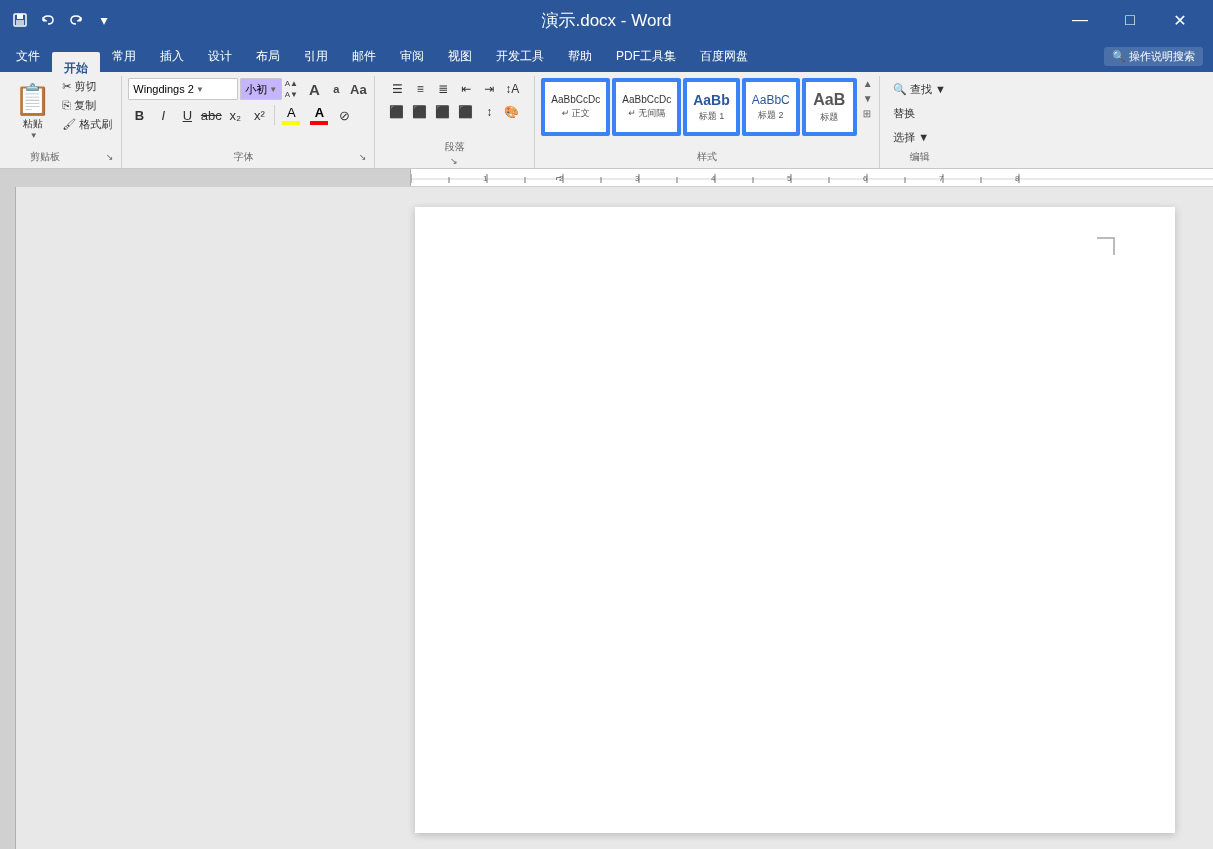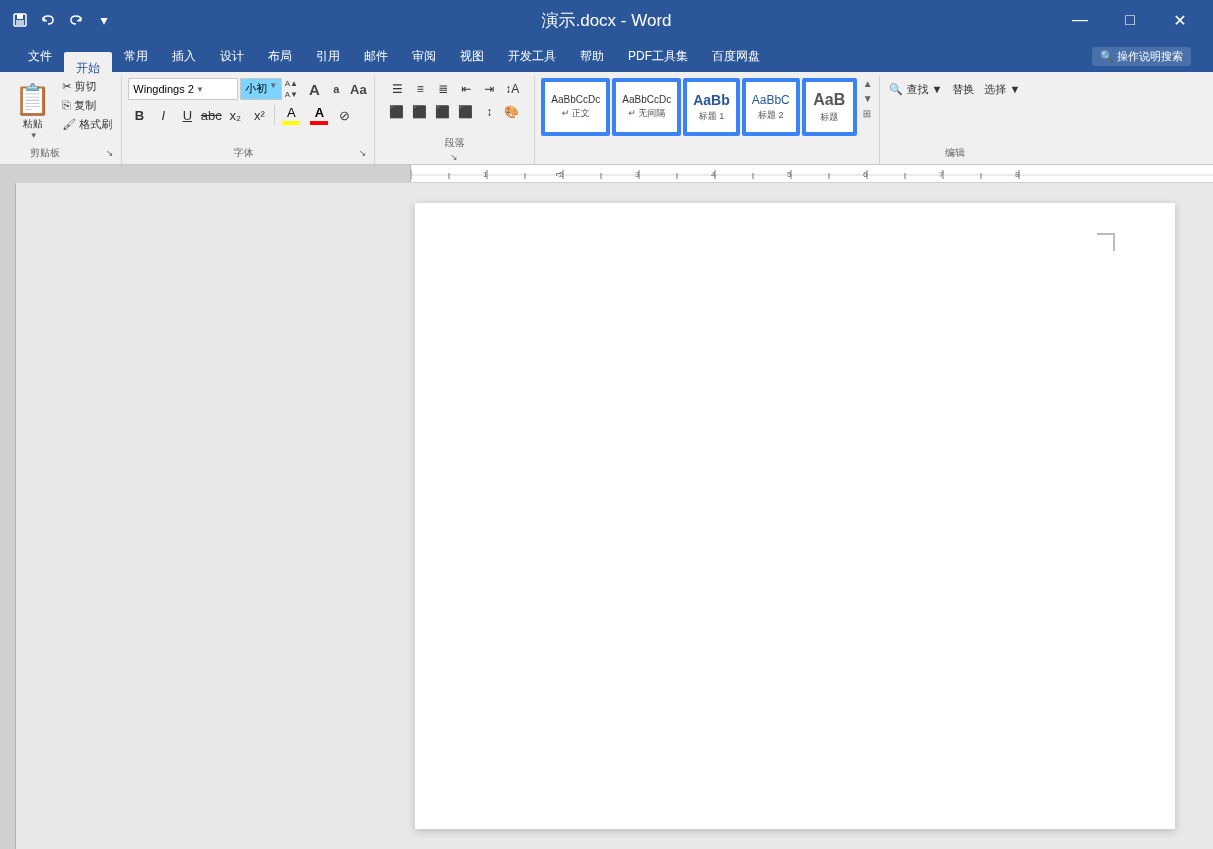--- a/index.html
+++ b/index.html
@@ -44,36 +44,36 @@
     }
 
     
     .ribbon {
       background: #2b579a;
     }
     .ribbon-tabs {
       display: flex;
       align-items: center;
       height: 32px;
-      padding: 0 16px;
+      padding: 0 4px;
     }
     .ribbon-tab {
       padding: 4px 12px;
       font-size: 12px;
       color: white;
       cursor: pointer;
       height: 100%;
       display: flex;
       align-items: center;
       border-radius: 2px 2px 0 0;
     }
     .ribbon-tab.active {
       background: #f0f0f0;
       color: #2b579a;
-      font-weight: normal;
+      font-weight: bold;
       margin-top: 24px;
     }
 
     .ribbon-content {
       background: #f0f0f0;
       border-bottom: 1px solid #c8c8c8;
       display: flex;
       align-items: stretch;
       min-height: 90px;
       padding: 4px 2px 0 2px;
@@ -152,23 +152,23 @@
       background: white;
       padding: 2px 4px;
       font-size: 11px;
       height: 22px;
       min-width: 110px;
       cursor: pointer;
       border-radius: 1px;
     }
     .font-size-selector {
       display: flex;
-      align-items: flex-start;
+      align-items: center;
       border: 1px solid #c8c8c8;
-      background: #7dd3fc;
+      background: #c4b5fd;
       padding: 2px 4px;
       font-size: 11px;
       height: 22px;
       width: 42px;
       cursor: pointer;
       border-radius: 1px;
     }
     .font-size-btns {
       display: flex;
       flex-direction: column;
@@ -556,24 +556,25 @@
             <div class="style-preview" style="font-size:16px; color:#555; font-weight:bold;">AaB</div>
             <div class="style-name">标题</div>
           </div>
         </div>
         <div style="display:flex; flex-direction:column; gap:4px; margin-left:4px;">
           <div style="cursor:pointer; font-size:10px; color:#666;">▲</div>
           <div style="cursor:pointer; font-size:10px; color:#666;">▼</div>
           <div style="cursor:pointer; font-size:10px; color:#666;">⊞</div>
         </div>
       </div>
+      <div class="ribbon-group-label">样式</div>
     </div>
 
     <div class="ribbon-group" style="min-width:80px;">
-      <div class="ribbon-group-content" style="flex-direction:row;">
+      <div class="ribbon-group-content" style="flex-direction:column;">
         <div class="ribbon-icon-btn" style="font-size:11px; width:auto; padding:2px 4px;">🔍 查找 ▼</div>
         <div class="ribbon-icon-btn" style="font-size:11px; width:auto; padding:2px 4px;">替换</div>
         <div class="ribbon-icon-btn" style="font-size:11px; width:auto; padding:2px 4px;">选择 ▼</div>
       </div>
       <div class="ribbon-group-label">编辑</div>
     </div>
 
   </div>
 </div>
 

